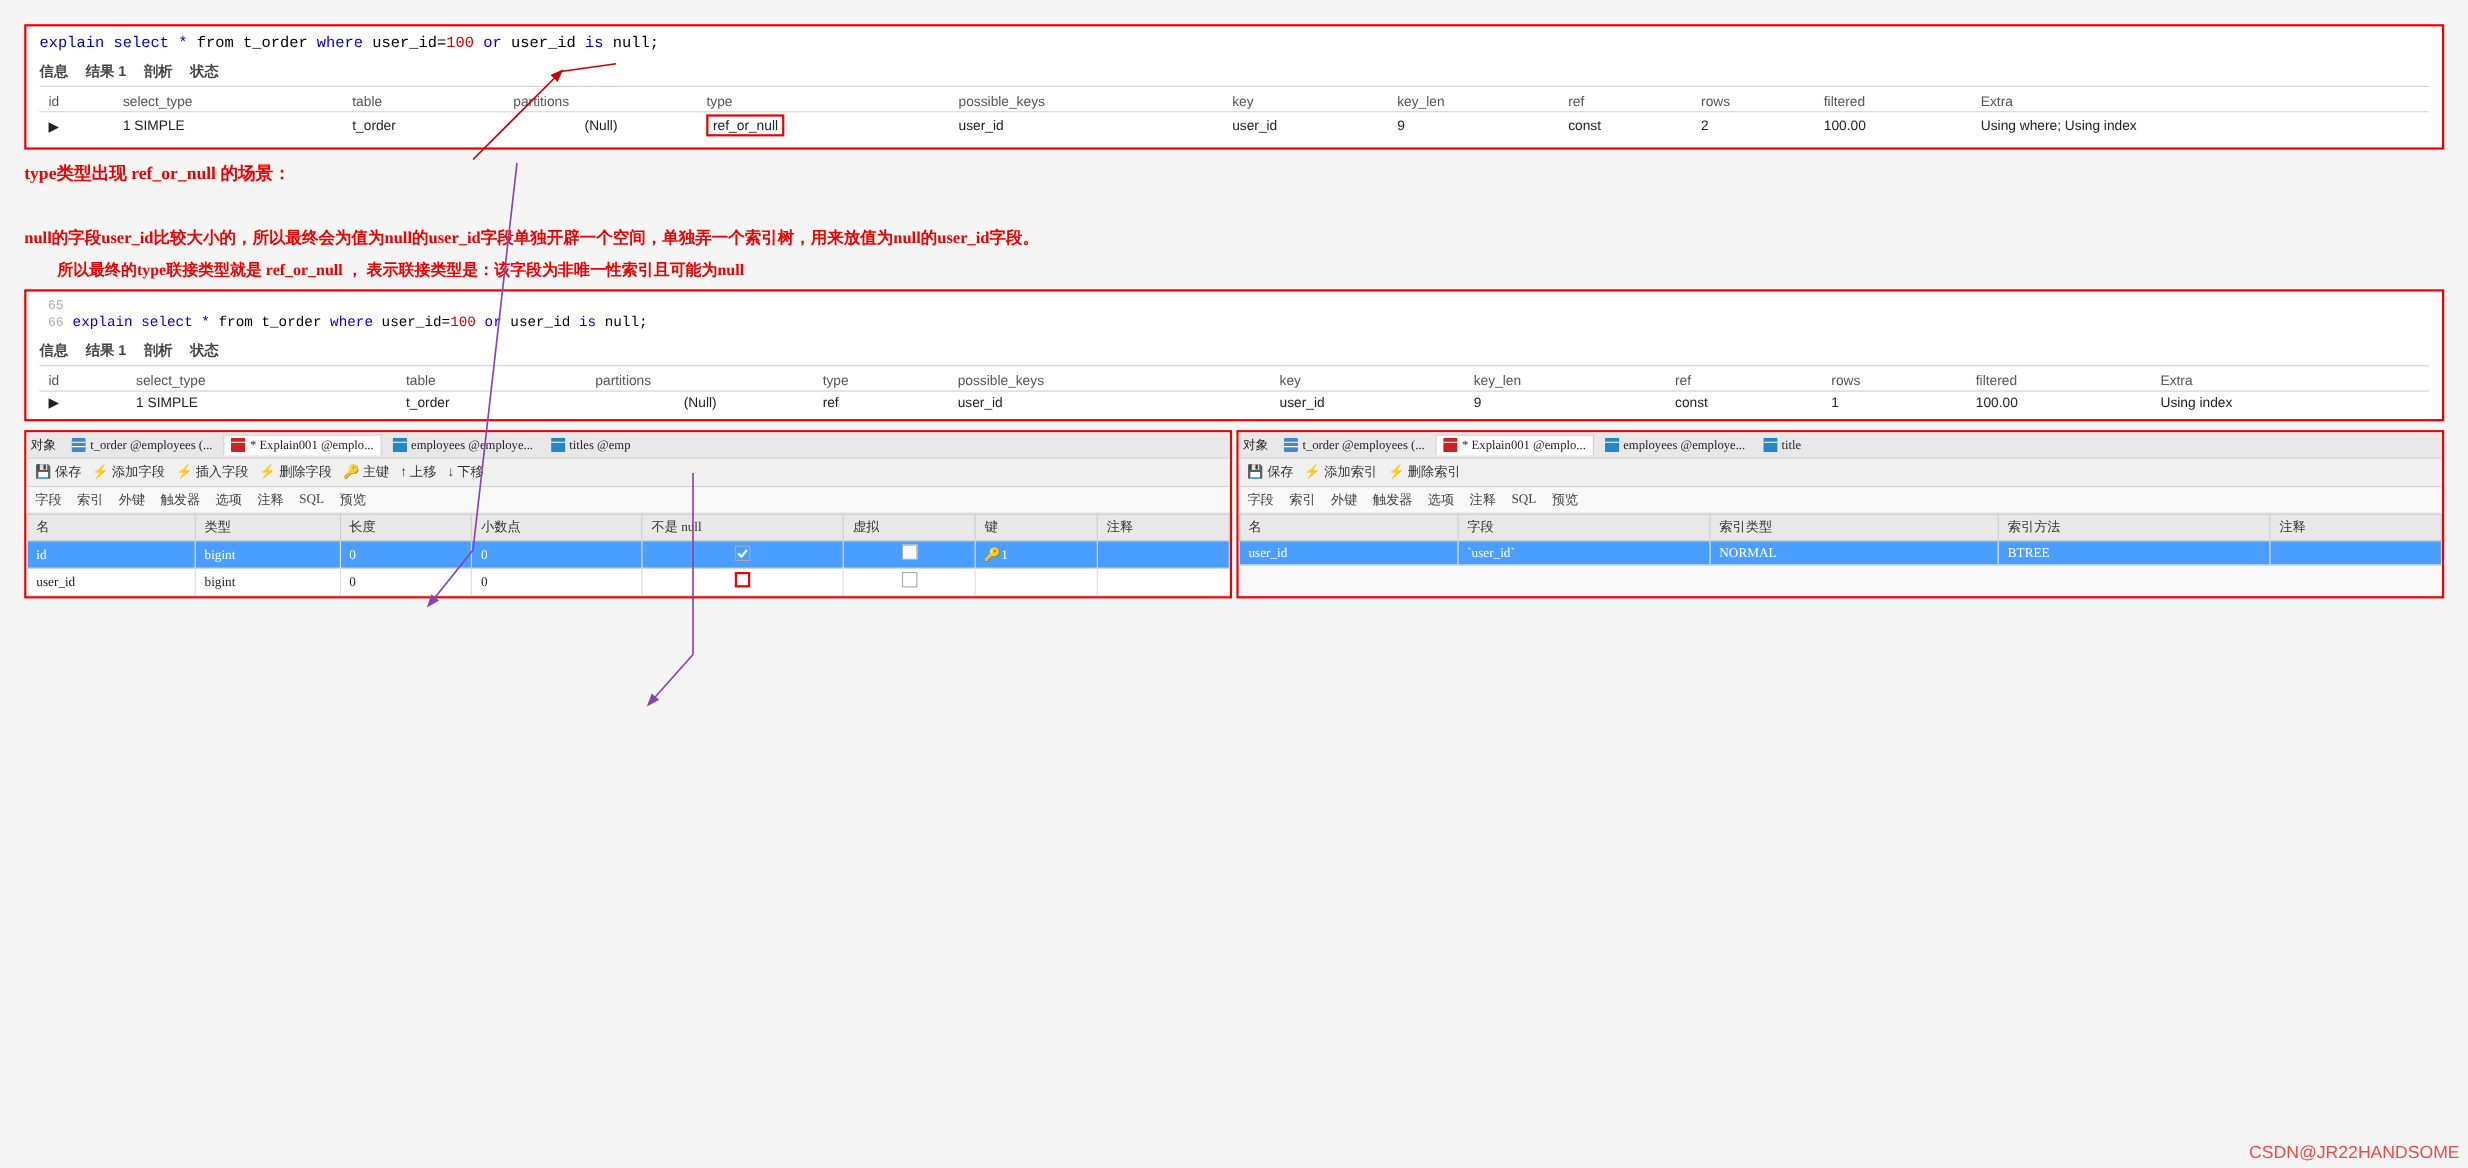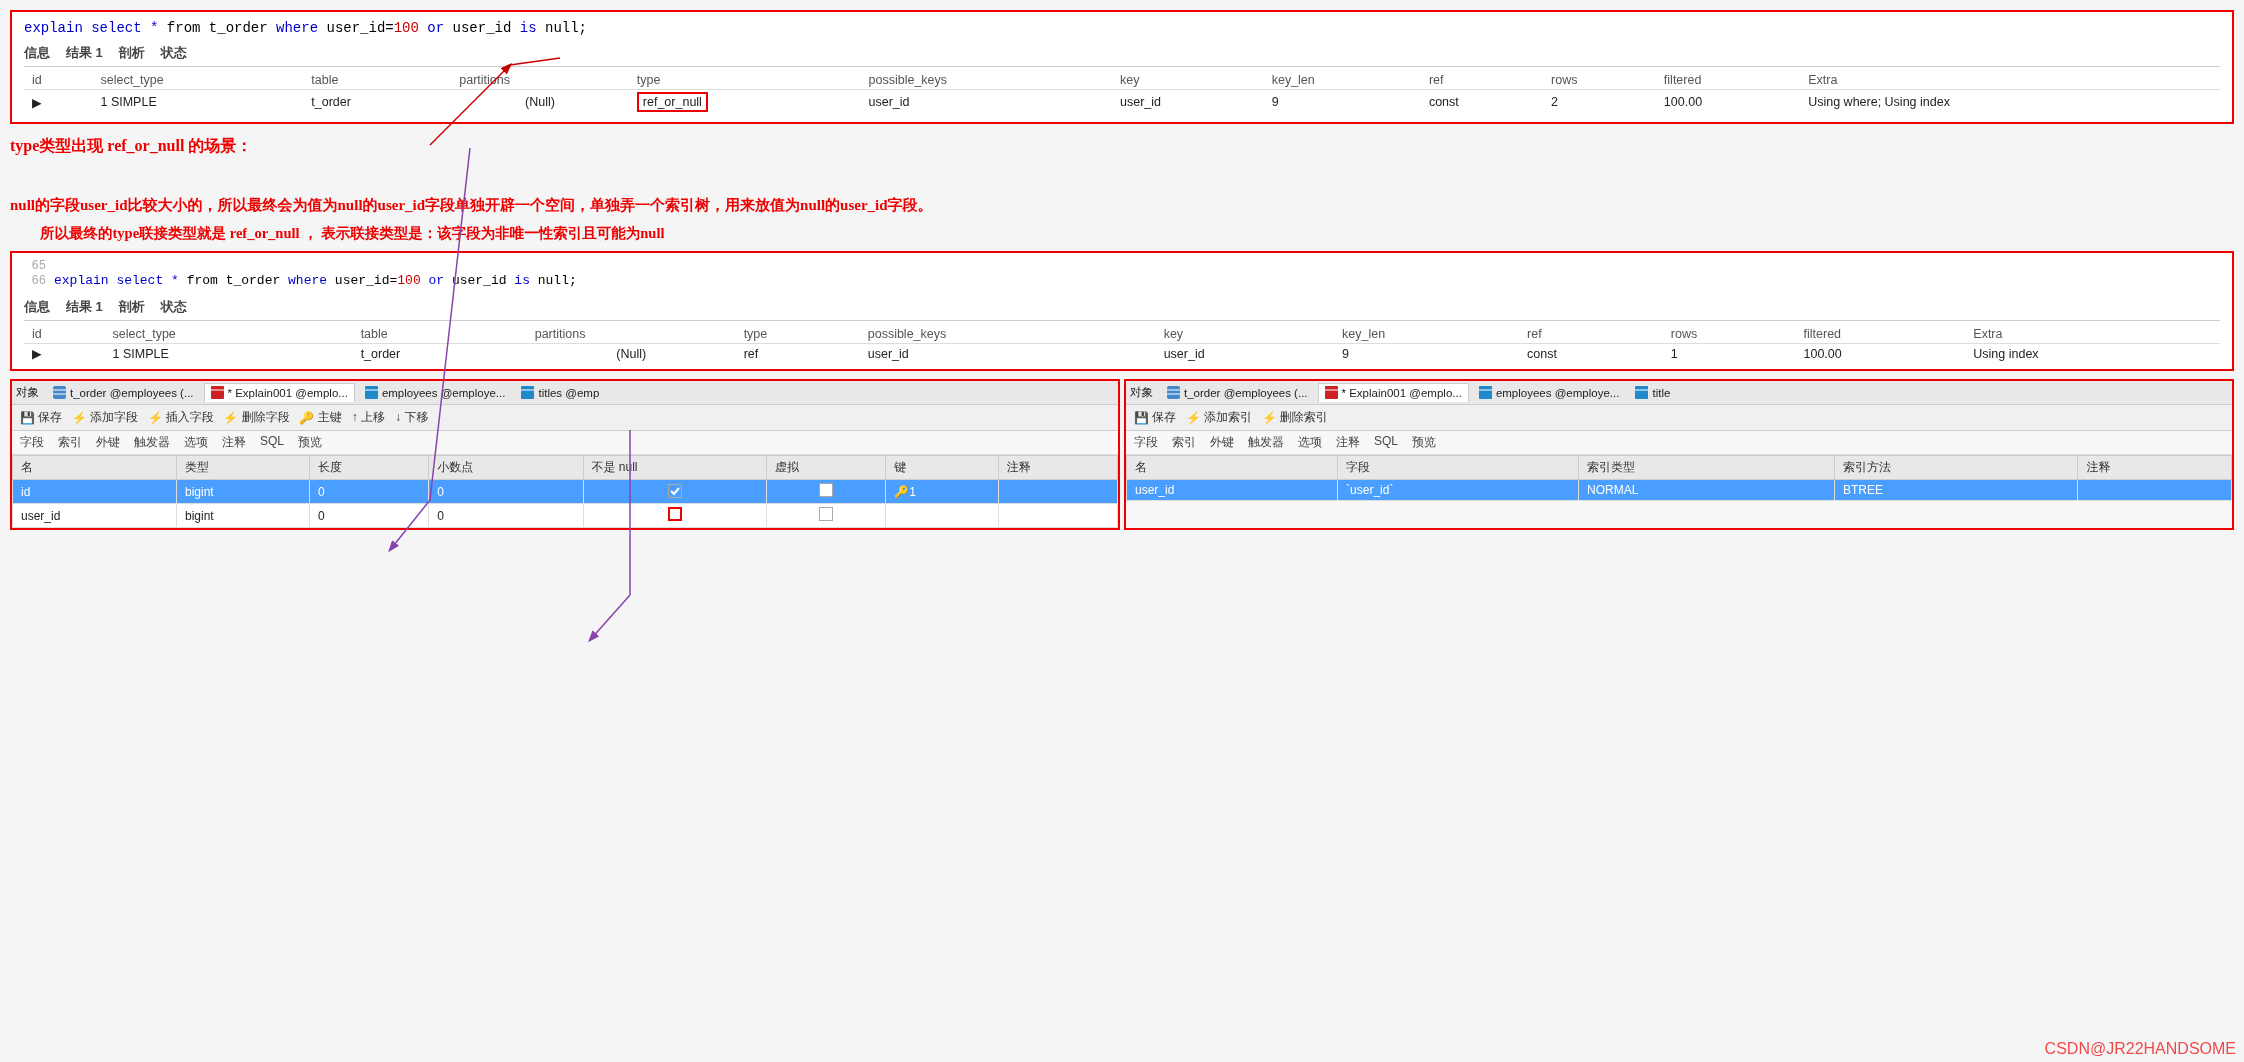--- a/index.html
+++ b/index.html
@@ -8,21 +8,21 @@
       background: #f0f0f0;
       font-size: 13px;
       color: #222;
       min-height: 1062px;
       position: relative;
       overflow: hidden;
     }
 
     .main-container {
       background: #f5f5f5;
-      padding: 10px;
+      padding: 22px;
       width: 2244px;
       min-height: 1062px;
       position: relative;
     }
 
     
     .sql-box-top {
       border: 2px solid #e00;
       background: #fff;
       padding: 8px 12px;
@@ -121,20 +121,21 @@
     .sql-content {
       font-family: 'Courier New', monospace;
       font-size: 13px;
     }
 
     
     .bottom-row {
       display: flex;
       gap: 4px;
       margin-top: 4px;
+      font-family: Liberation Serif, serif;
     }
 
     .panel-left, .panel-right {
       border: 2px solid #e00;
       background: #f8f8f8;
       flex: 1;
       overflow: hidden;
     }
 
     .panel-tabs {

